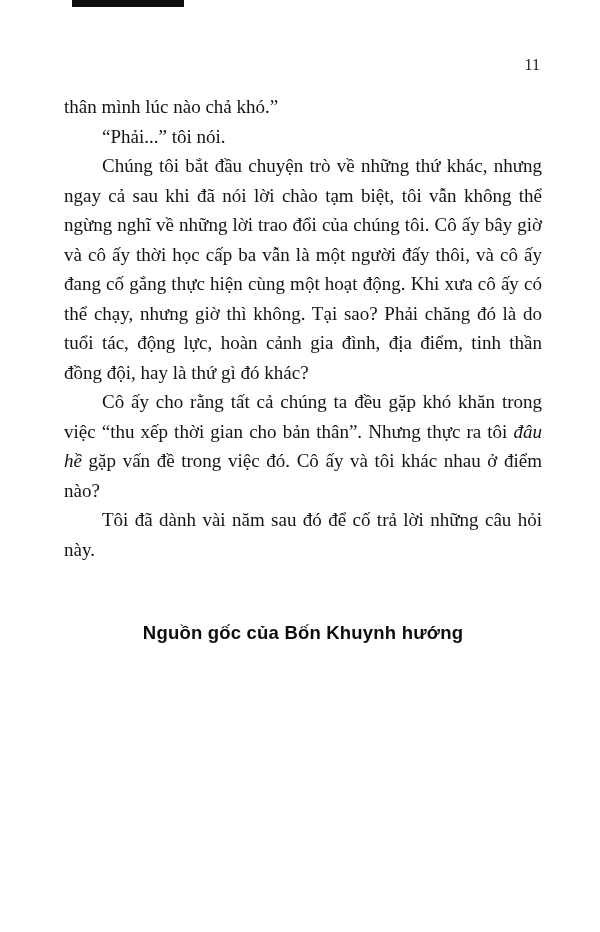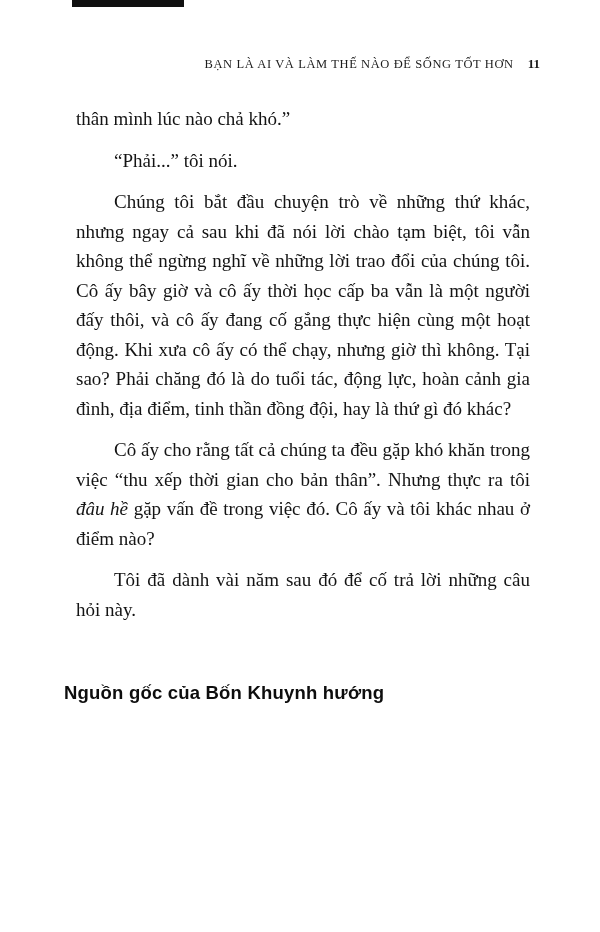--- a/index.html
+++ b/index.html
@@ -37,62 +37,60 @@
     font-size: 12.5px;
     letter-spacing: 0.6px;
     color: #1c1c1c;
     white-space: nowrap;
   }
   .running-head .title {
     font-weight: 400;
   }
   .running-head .pagenum {
     margin-left: 14px;
-    font-size: 13px;
+    font-size: 16px;
     letter-spacing: 0;
-    font-weight: bold;
   }
   .body-text {
     position: absolute;
     top: 92px;
     left: 64px;
     right: 58px;
     font-size: 19px;
     line-height: 29.5px;
     text-align: justify;
   }
   .body-text p {
-    margin: 12px;
+    margin: 0;
   }
   .body-text p.indent {
     text-indent: 38px;
   }
   .section-heading {
     margin: 54px 0 32px 0 !important;
-    text-align: left;
+    text-align: center;
     font-family: "Liberation Sans", "DejaVu Sans", sans-serif;
     font-weight: 700;
     font-size: 18.5px;
     letter-spacing: 0.2px;
     text-indent: 0 !important;
     color: #0d0d0d;
   }
   .em {
     font-style: italic;
   }
 </style>
 </head>
 <body>
 
 <div class="page">
 
   <div class="scan-artifact"></div>
 
   <div class="running-head">
-    <span class="title">BẠN LÀ AI VÀ LÀM THẾ NÀO ĐỂ SỐNG TỐT HƠN</span>
     <span class="pagenum">11</span>
   </div>
 
   <div class="body-text">
 
     <p>thân mình lúc nào chả khó.”</p>
 
     <p class="indent">“Phải...” tôi nói.</p>
 
     <p class="indent">Chúng tôi bắt đầu chuyện trò về những thứ khác, nhưng ngay cả sau khi đã nói lời chào tạm biệt, tôi vẫn không thể ngừng nghĩ về những lời trao đổi của chúng tôi. Cô ấy bây giờ và cô ấy thời học cấp ba vẫn là một người đấy thôi, và cô ấy đang cố gắng thực hiện cùng một hoạt động. Khi xưa cô ấy có thể chạy, nhưng giờ thì không. Tại sao? Phải chăng đó là do tuổi tác, động lực, hoàn cảnh gia đình, địa điểm, tinh thần đồng đội, hay là thứ gì đó khác?</p>

